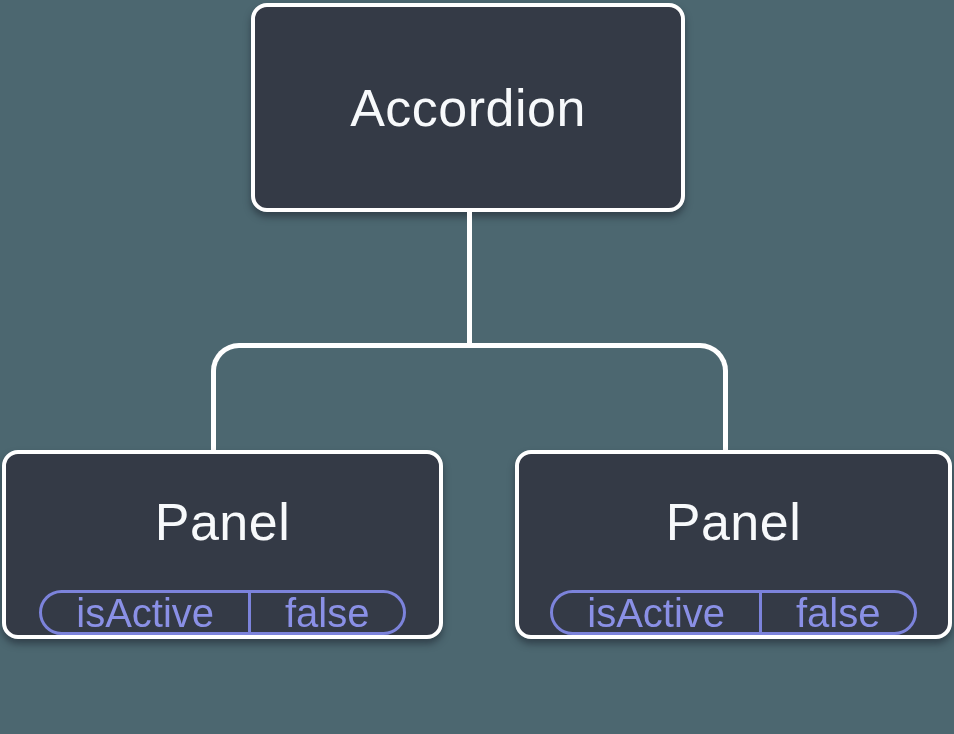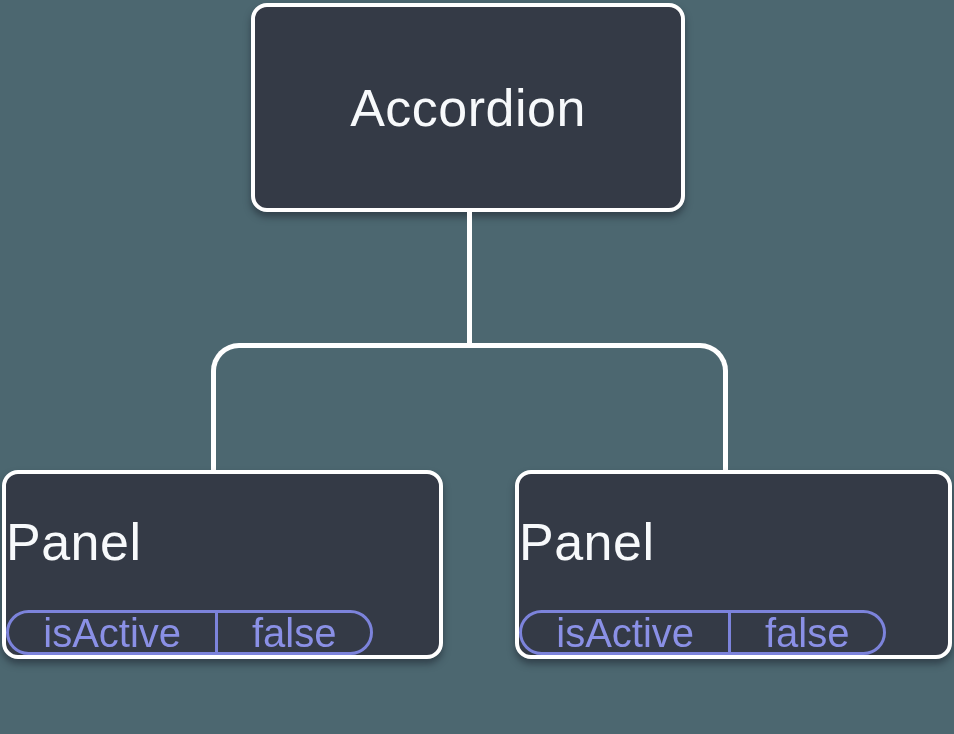--- a/index.html
+++ b/index.html
@@ -55,25 +55,25 @@
     width: 517px;
     height: 127px;
     box-sizing: border-box;
     border-top: 5px solid #FFFFFF;
     border-left: 5px solid #FFFFFF;
     border-right: 5px solid #FFFFFF;
     border-radius: 28px 28px 0 0;
     background: transparent;
   }
   .panel-node {
-    top: 470px;
+    top: 450px;
     height: 189px;
     display: flex;
     flex-direction: column;
-    align-items: flex-start;
+    align-items: center;
   }
   .panel-left  { left: 2px;   width: 441px; }
   .panel-right { left: 515px; width: 437px; }
   .panel-node .node-label {
     margin-top: 42px;
   }
   .state-pill {
     margin-top: 42px;
     width: 367px;
     height: 103px;

